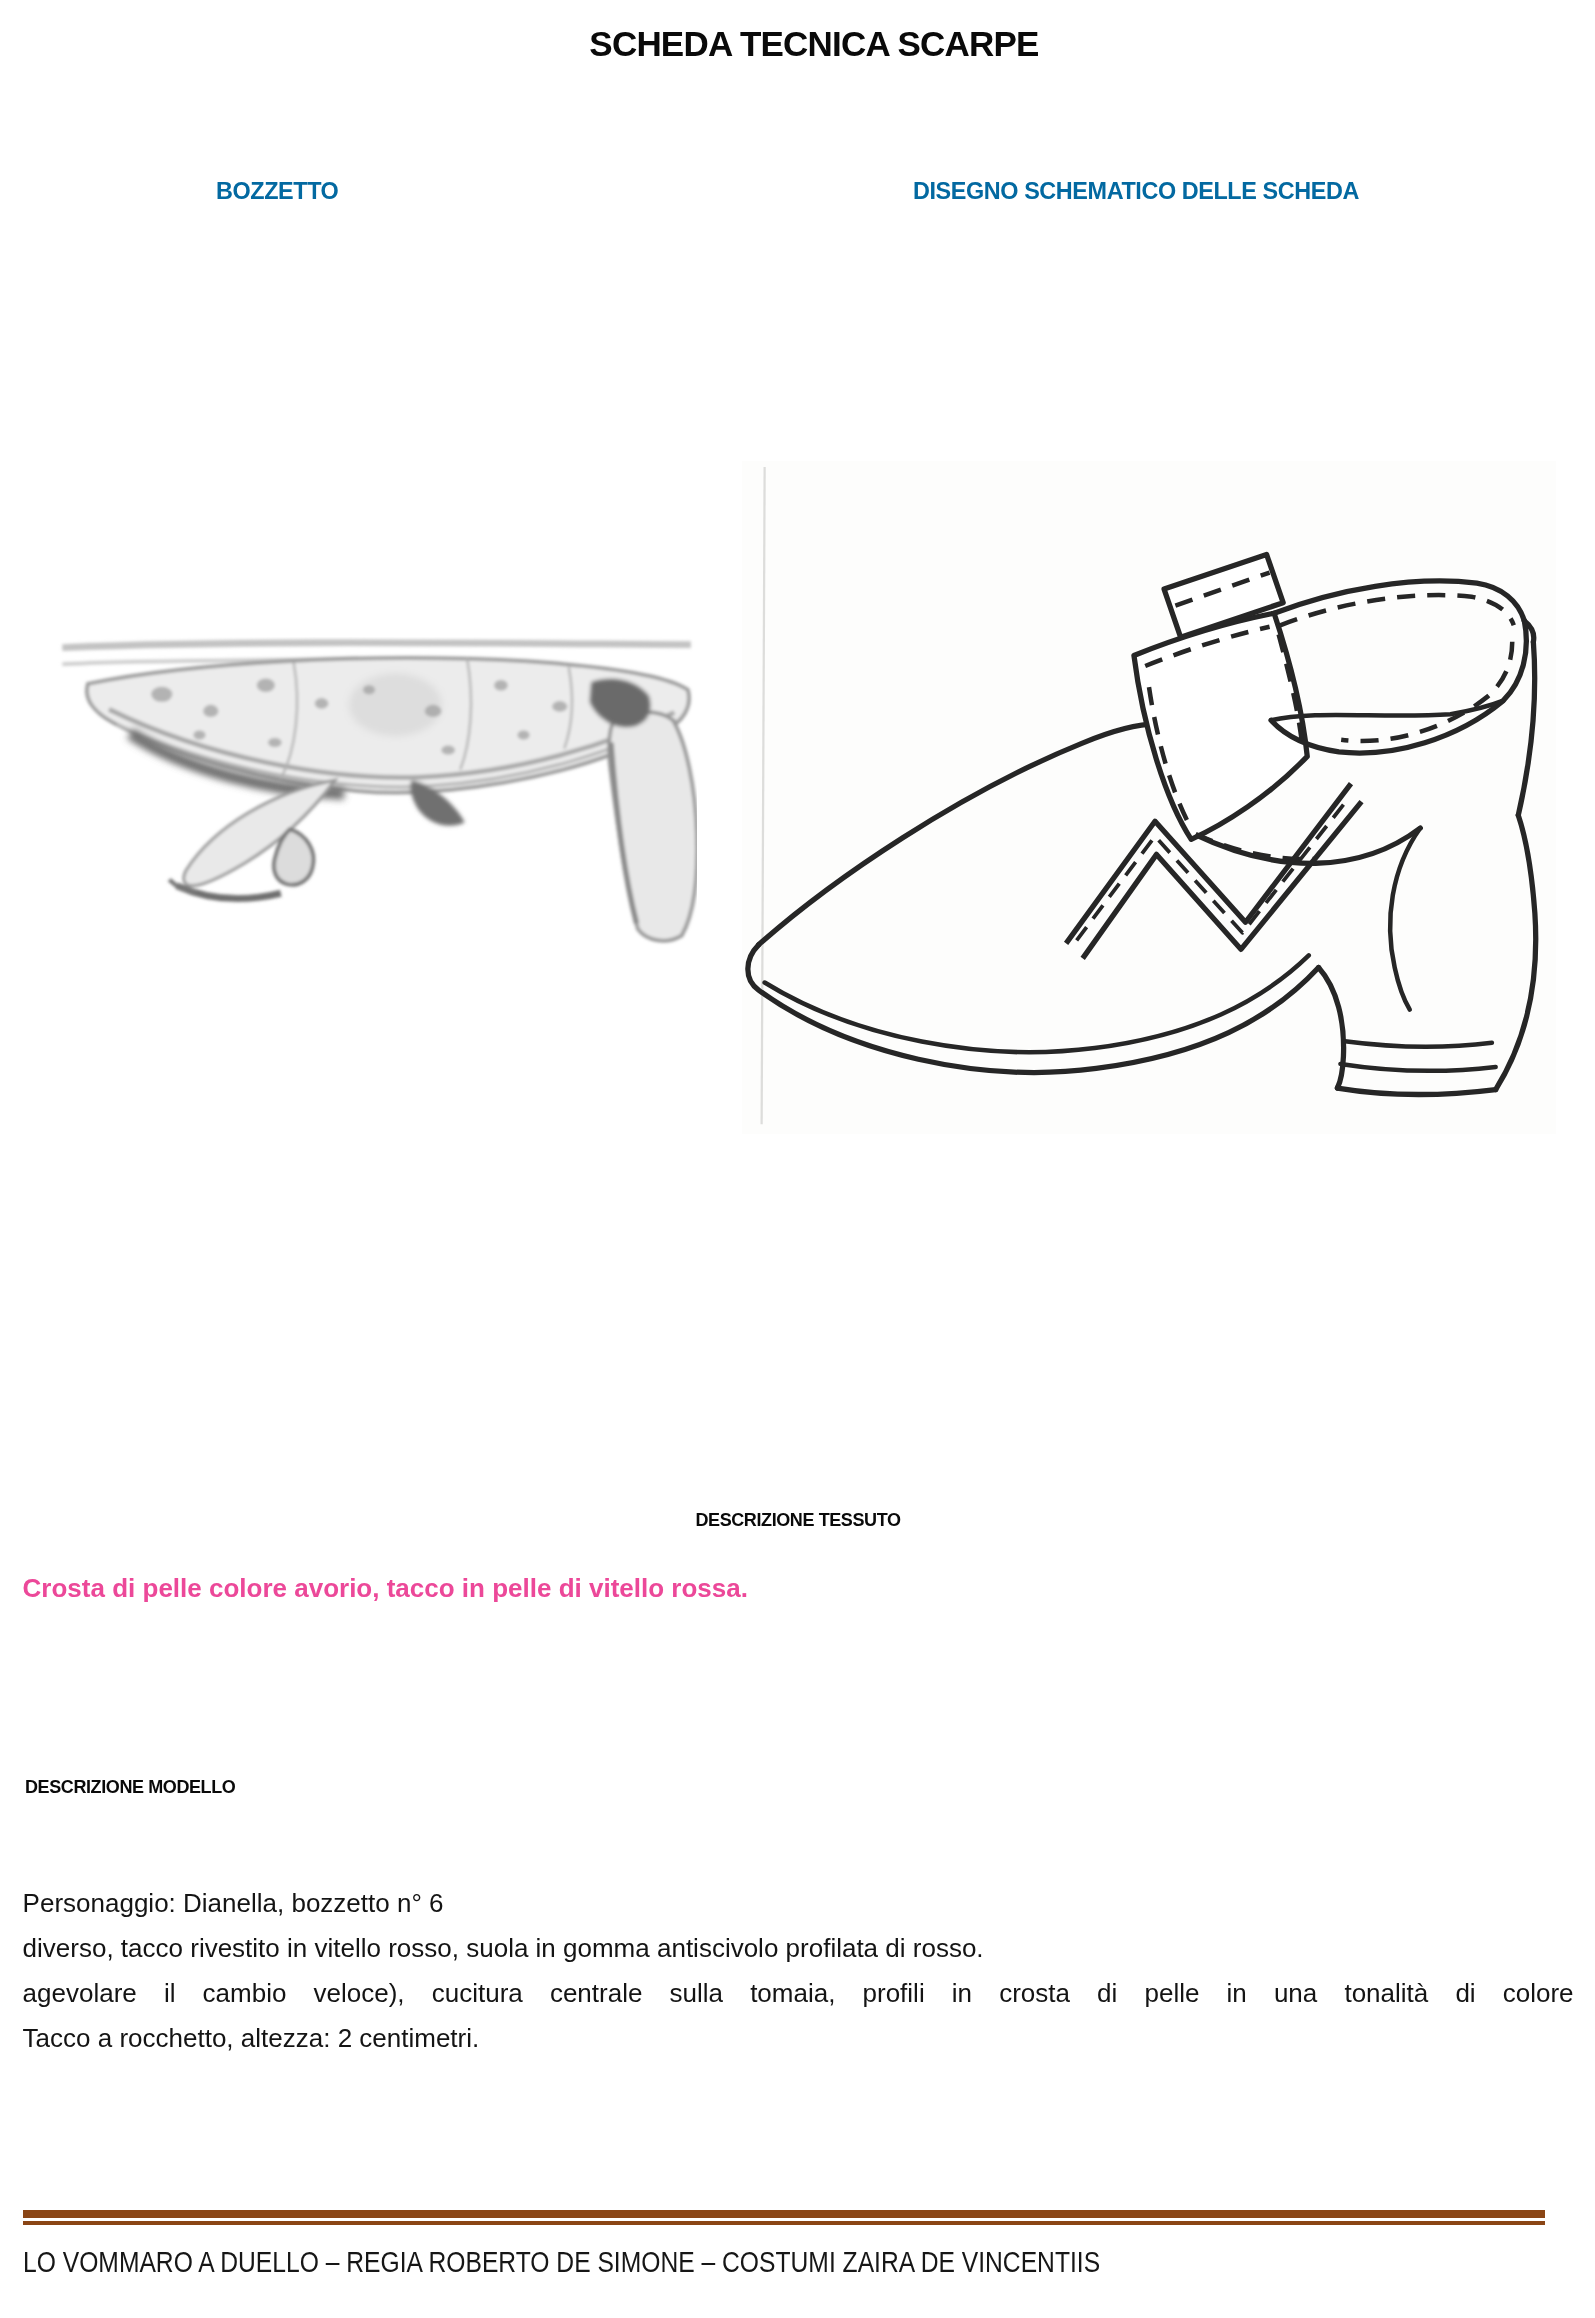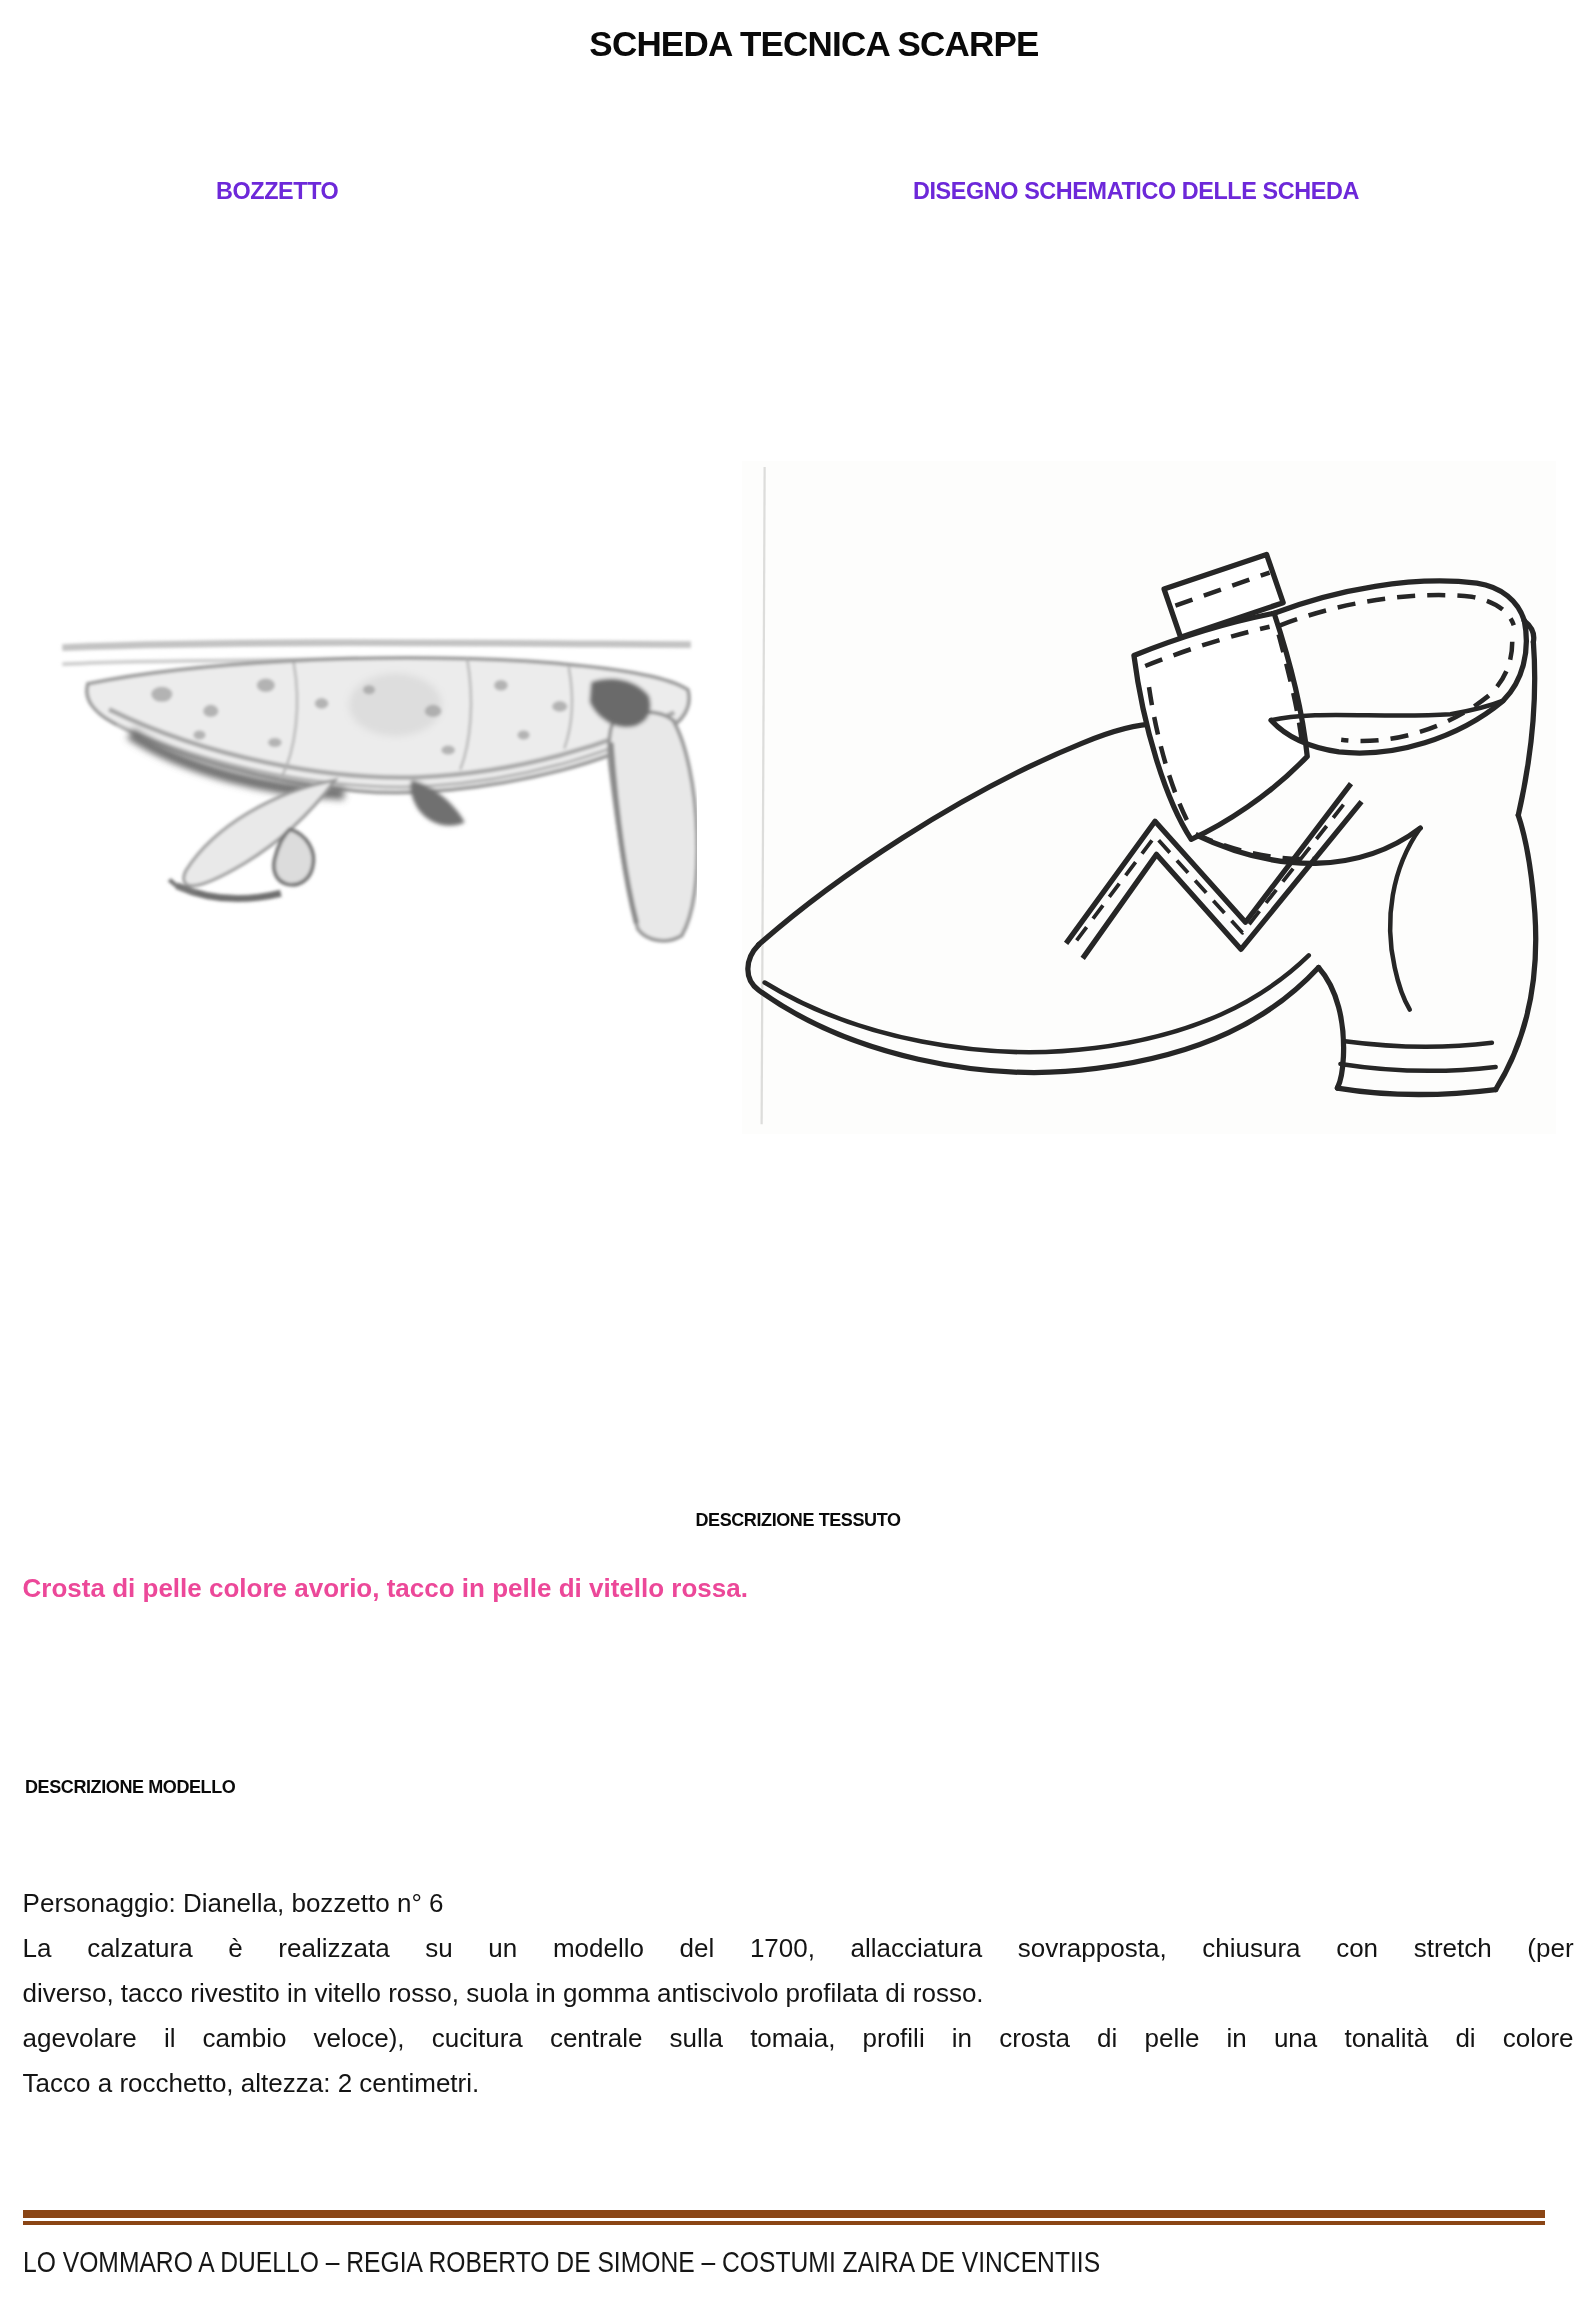--- a/index.html
+++ b/index.html
@@ -12,21 +12,21 @@
     color:#111111;
     overflow:hidden;
   }
   .title{
     position:absolute; top:7.5px; left:0; width:100%;
     margin:16px; text-align:center;
     font-size:35px; font-weight:bold; letter-spacing:-0.8px; color:#0a0a0a;
   }
   .col-header{
     position:absolute; top:178px;
-    font-size:23.4px; font-weight:bold; letter-spacing:-0.4px; color:#6d28d9;
+    font-size:23.4px; font-weight:bold; letter-spacing:-0.4px; color:#0369a1;
     white-space:nowrap;
   }
   .col-header.left{left:216px;}
   .col-header.right{left:913px;}
   .sketch-left{
     position:absolute; left:41px; top:637px; width:656px; height:309px;
   }
   .sketch-right{
     position:absolute; left:742px; top:461px; width:814px; height:673px;
     background:#fdfdfc;
@@ -161,21 +161,20 @@
     </svg>
   </div>
 
   <div class="sec-heading tessuto">DESCRIZIONE TESSUTO</div>
   <div class="body-text tessuto-text">Crosta di pelle colore avorio, tacco in pelle di vitello rossa.</div>
 
   <div class="sec-heading modello">DESCRIZIONE MODELLO</div>
 
   <div class="para">
     <div class="pline">Personaggio: Dianella, bozzetto n° 6</div>
-    <div class="pline just">La calzatura è realizzata su un modello del 1700, allacciatura sovrapposta, chiusura con stretch (per</div>
     <div class="pline">diverso, tacco rivestito in vitello rosso, suola in gomma antiscivolo profilata di rosso.</div>
     <div class="pline just">agevolare il cambio veloce), cucitura centrale sulla tomaia, profili in crosta di pelle in una tonalità di colore</div>
     <div class="pline">Tacco a rocchetto, altezza: 2 centimetri.</div>
   </div>
 
   <div class="footer-bar thick" style="background: rgb(138, 69, 21);"></div>
   <div class="footer-bar thin" style="background: rgb(138, 69, 21);"></div>
   <div class="footer-text">LO VOMMARO A DUELLO – REGIA ROBERTO DE SIMONE – COSTUMI ZAIRA DE VINCENTIIS</div>
 
 </div>

